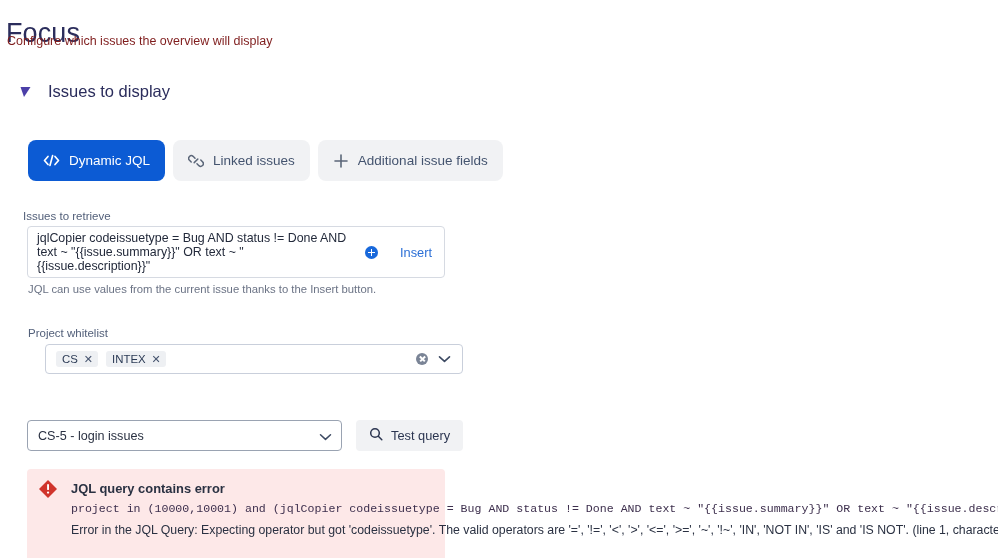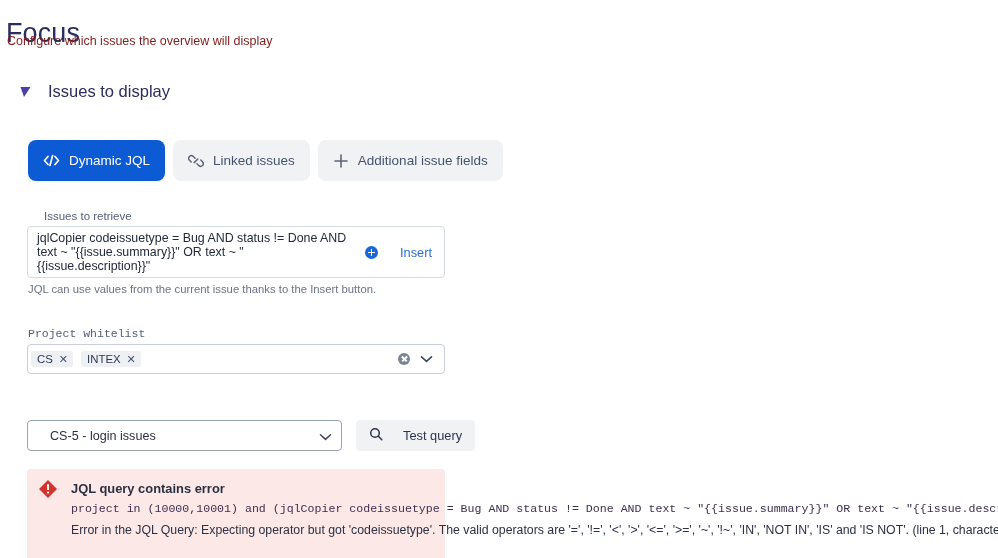--- a/index.html
+++ b/index.html
@@ -83,24 +83,24 @@
     background: #1868db; position: relative; flex: none;
   }
   .plus-circle::before, .plus-circle::after {
     content:""; position:absolute; background:#fff;
   }
   .plus-circle::before { left:3px; top:6px; width:7px; height:1.6px; }
   .plus-circle::after  { top:3px; left:5.7px; height:7px; width:1.6px; }
 
   
   .whitelist-box {
-    position: absolute; left: 27px; top: 344px;
+    position: absolute; left: 45px; top: 344px;
     width: 418px; height: 30px;
     background: #fff; border: 1px solid #c9cfdb; border-radius: 4px;
-    display: flex; align-items: center; padding: 0 4px 0 3px;
+    display: flex; align-items: center; padding: 0 4px 0 10px;
   }
   .chips { display: flex; align-items: center; gap: 8px; flex: 1 1 auto; }
   .chip {
     display: inline-flex; align-items: center; gap: 6px;
     background: #eef0f3; border-radius: 3px;
     padding: 2px 5px 2px 6px;
     font-size: 11.4px; color: #2b3a55;
   }
   .chip-x { color: #45536e; font-size: 11px; cursor: pointer; line-height: 1; }
   .clear-circle {
@@ -117,28 +117,28 @@
   .chev {
     flex: none; margin-right: 7px; cursor: pointer;
     display: flex; align-items: center;
   }
 
   
   .select-box {
     position: absolute; left: 27px; top: 420px;
     width: 315px; height: 31px;
     border: 1px solid #9aa3b2; border-radius: 4px; background: #fff;
-    display: flex; align-items: center; padding: 0 9px 0 22px;
+    display: flex; align-items: center; padding: 0 9px 0 10px;
     cursor: pointer;
   }
   .select-value { flex: 1 1 auto; font-size: 12.6px; color: #2a3142; }
   .test-btn {
     position: absolute; left: 356px; top: 420px;
     height: 31px; padding: 0 13px;
-    display: flex; align-items: center; gap: 20px;
+    display: flex; align-items: center; gap: 8px;
     background: #f1f2f4; border: none; border-radius: 4px;
     font-size: 12.8px; color: #2b3550; cursor: pointer;
     font-family: "Liberation Sans", sans-serif;
   }
 
   
   .error-panel {
     position: absolute; left: 27px; top: 469px;
     width: 418px; height: 89px;
     background: #fde8e8;
@@ -204,33 +204,33 @@
       <span class="ic">
         <svg width="16" height="16" viewBox="0 0 16 16" fill="none" stroke="#5b6678" stroke-width="1.6" stroke-linecap="round">
           <line x1="8" y1="2" x2="8" y2="14"></line>
           <line x1="2" y1="8" x2="14" y2="8"></line>
         </svg>
       </span>
       <span>Additional issue fields</span>
     </button>
   </div>
 
-  <div class="label" style="left:44px; top:210px;">Issues to retrieve</div>
+  <div class="label" style="left:23px; top:210px;">Issues to retrieve</div>
 
   <div class="jql-box">
     <div class="jql-text">jqlCopier codeissuetype = Bug AND status != Done AND text ~ "{{issue.summary}}" OR text ~ "{{issue.description}}"</div>
     <button class="insert-btn">
       <span class="plus-circle"></span>
       <span>Insert</span>
     </button>
   </div>
 
   <div class="help" style="left:28px; top:283px;">JQL can use values from the current issue thanks to the Insert button.</div>
 
-  <div class="label" style="left:28px; top:327px;font-family:Liberation Mono, monospace;">Project whitelist</div>
+  <div class="label" style="left:28px; top:327px;">Project whitelist</div>
 
   <div class="whitelist-box">
     <div class="chips">
       <span class="chip">
         <span>CS</span>
         <span class="chip-x">✕</span>
       </span>
       <span class="chip">
         <span>INTEX</span>
         <span class="chip-x">✕</span>

